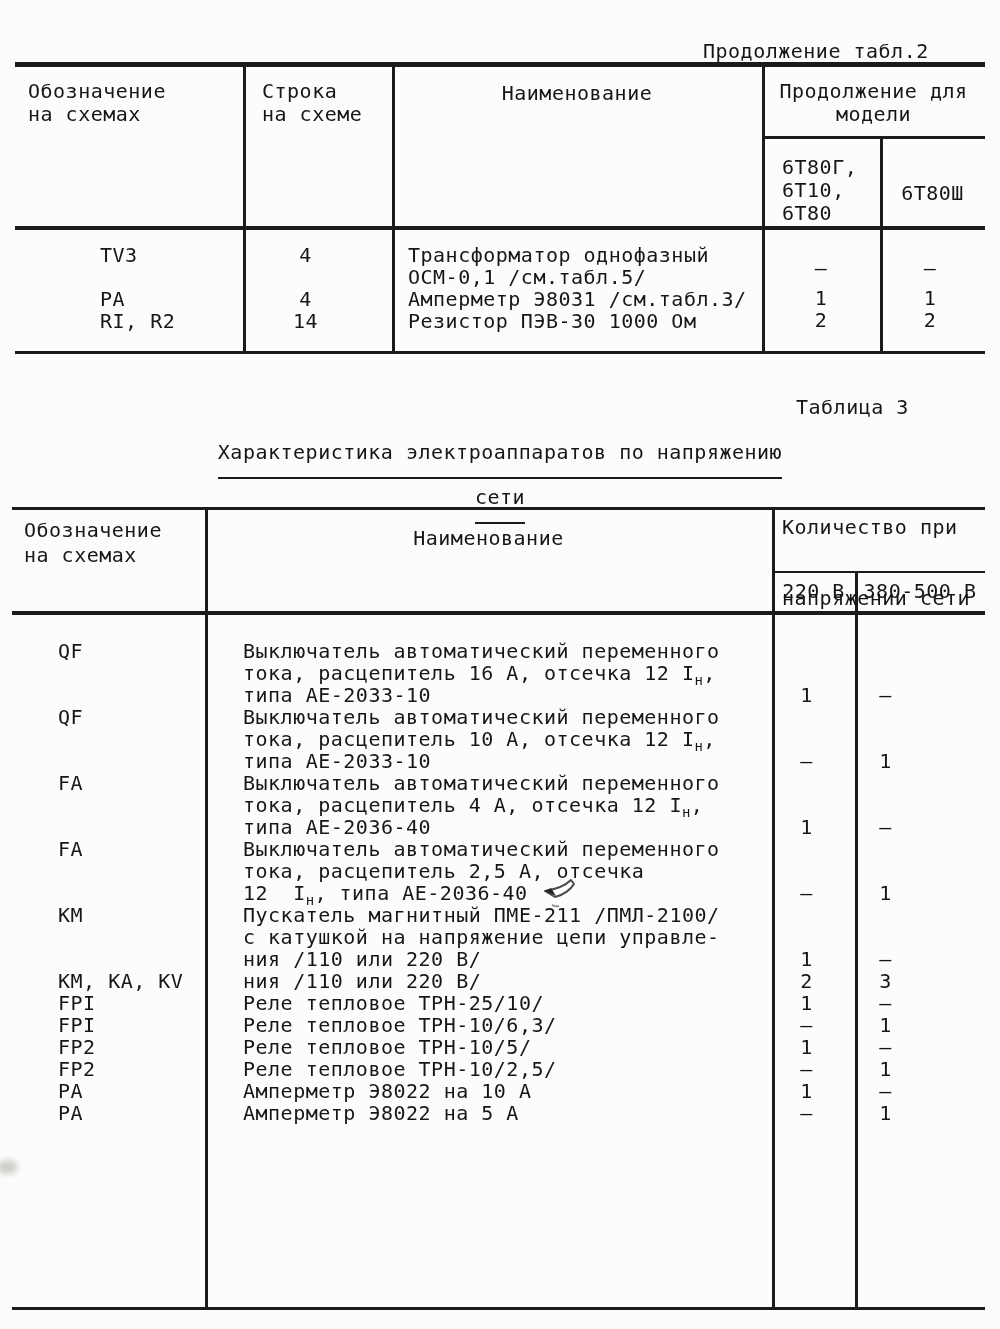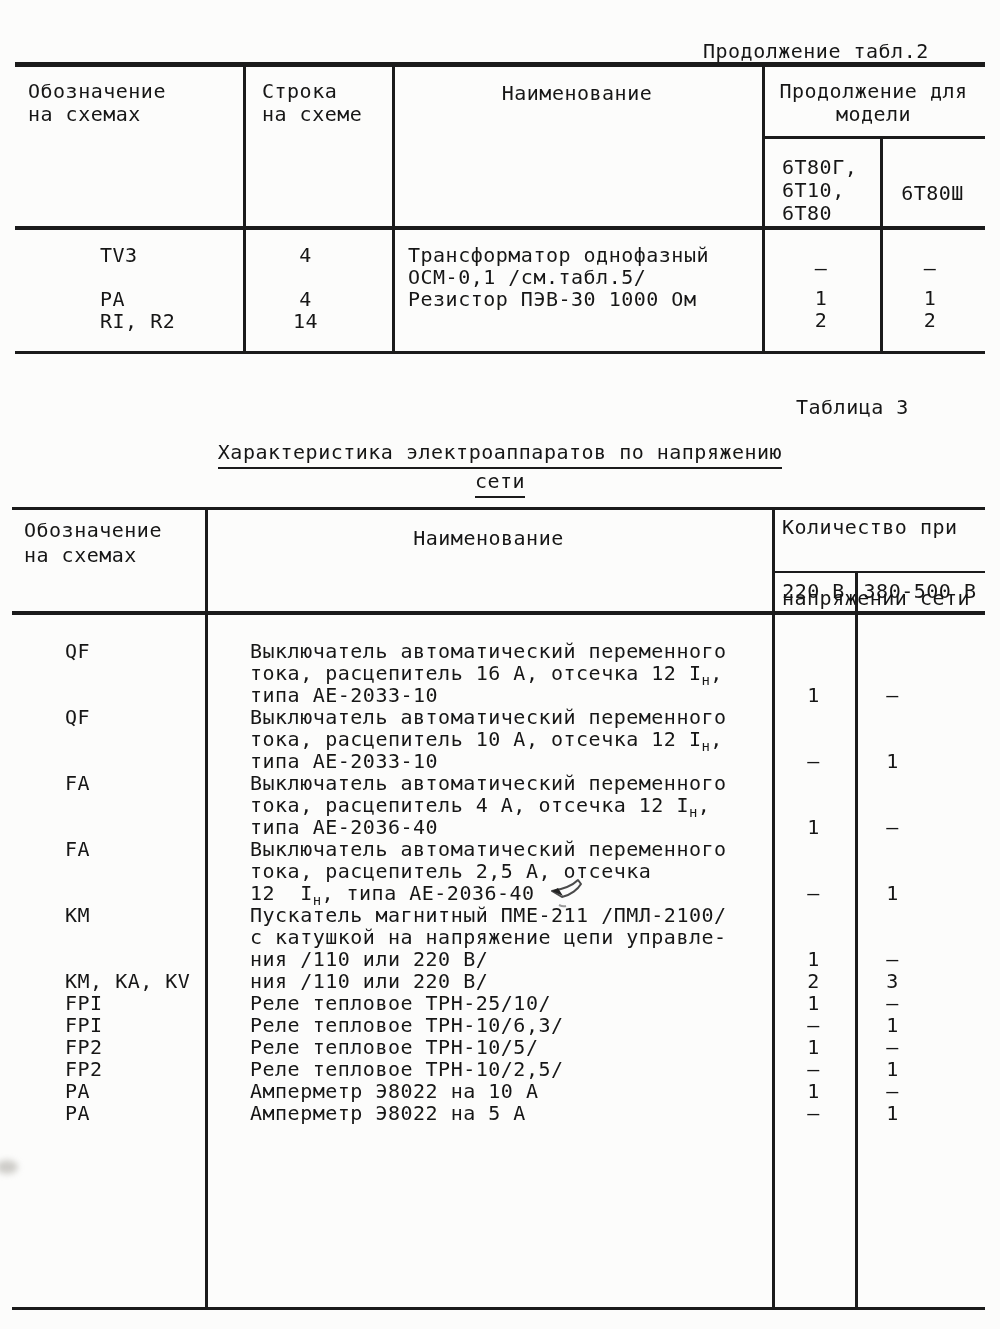--- a/index.html
+++ b/index.html
@@ -8,21 +8,21 @@
     background:#fcfcfb; color:#161616;
     font-family:"DejaVu Sans Mono","Liberation Mono",monospace;
     font-size:20px; letter-spacing:.5px;
   }
   .abs{position:absolute;}
   .hline,.vline{position:absolute; background:#1b1b1b;}
   .ln{height:22px; line-height:22px; white-space:pre;}
   .lnh{height:25px; line-height:25px; white-space:pre;}
   .ctr{text-align:center;}
   sub.iz{font-size:14px; letter-spacing:.3px; vertical-align:-5px;}
-  .title-u{display:inline-block; border-bottom:2px solid #1b1b1b; padding-bottom:3px;}
+  .title-u{display:inline-block; border-bottom:2px solid #1b1b1b; padding-bottom:13px;}
   
   .t3row{display:grid; grid-template-columns:193px 567px 83px 130px; align-items:start;}
   .t3row .des{padding-left:53px;}
   .t3row .nm .ln{padding-left:45px; position:relative;}
   .t3row .qa{text-align:center; align-self:end;}
   .t3row .qb{text-align:center; align-self:end; padding-right:55px;}
   .markwrap{position:absolute; left:340px; top:-6px;}
   .blob{position:absolute; left:-4px; top:1160px; width:22px; height:14px;
         background:#b5b3ae; border-radius:50%; filter:blur(3px); opacity:.65;}
 </style>
@@ -72,34 +72,35 @@
     </div>
     <div class="abs ctr" style="left:243px; top:244px; width:149px; padding-right:24px; box-sizing:border-box;">
       <div class="ln">4</div>
       <div class="ln"></div>
       <div class="ln">4</div>
       <div class="ln">14</div>
     </div>
     <div class="abs" style="left:408px; top:244px;">
       <div class="ln">Трансформатор однофазный</div>
       <div class="ln">ОСМ-0,1 /см.табл.5/</div>
+      <div class="ln">Амперметр Э8031 /см.табл.3/</div>
       <div class="ln">Резистор ПЭВ-30 1000 Ом</div>
     </div>
     <div class="abs ln ctr" style="left:762px; top:257px; width:118px;">–</div>
     <div class="abs ln ctr" style="left:880px; top:257px; width:100px;">–</div>
     <div class="abs ln ctr" style="left:762px; top:287px; width:118px;">1</div>
     <div class="abs ln ctr" style="left:880px; top:287px; width:100px;">1</div>
     <div class="abs ln ctr" style="left:762px; top:309px; width:118px;">2</div>
     <div class="abs ln ctr" style="left:880px; top:309px; width:100px;">2</div>
   </section>
 
   <div class="abs ln" style="left:796px; top:396px;">Таблица 3</div>
   <div class="abs ctr" style="left:0; top:440px; width:1000px;">
     <div><span class="title-u">Характеристика электроаппаратов по напряжению</span></div>
-    <div style=""><span class="title-u">сети</span></div>
+    <div style="margin-top:6px;"><span class="title-u">сети</span></div>
   </div>
 
   <section>
 
     <div class="hline" style="left:12px; top:507px;  width:973px; height:3px;"></div>
     <div class="hline" style="left:12px; top:611px;  width:973px; height:4px;"></div>
     <div class="hline" style="left:12px; top:1307px; width:973px; height:3px;"></div>
     <div class="hline" style="left:772px; top:571px; width:213px; height:2px;"></div>
     <div class="vline" style="left:205px; top:507px; width:3px; height:803px;"></div>
     <div class="vline" style="left:772px; top:507px; width:3px; height:803px;"></div>
@@ -110,21 +111,21 @@
       <div class="lnh">на схемах</div>
     </div>
     <div class="abs ln ctr" style="left:205px; top:527px; width:567px;">Наименование</div>
     <div class="abs" style="left:782px; top:514px;">
       <div class="lnh" style="height:27px;line-height:27px;">Количество при</div>
       <div class="lnh" style="height:27px;line-height:27px;margin-top:44px;">напряжении сети</div>
     </div>
     <div class="abs ln ctr" style="left:772px; top:580px; width:83px;">220 В</div>
     <div class="abs ln ctr" style="left:855px; top:580px; width:130px;">380-500 В</div>
 
-    <div class="abs" style="left:12px; top:640px; width:973px;">
+    <div class="abs" style="left:5px; top:640px; width:973px;">
 
       <div class="t3row">
         <div class="des ln">QF</div>
         <div class="nm">
           <div class="ln">Выключатель автоматический переменного</div>
           <div class="ln"><span>тока, расцепитель 16 А, отсечка 12 I</span><sub class="iz">н</sub><span>,</span></div>
           <div class="ln">типа АЕ-2033-10</div>
         </div>
         <div class="qa ln">1</div>
         <div class="qb ln">–</div>

